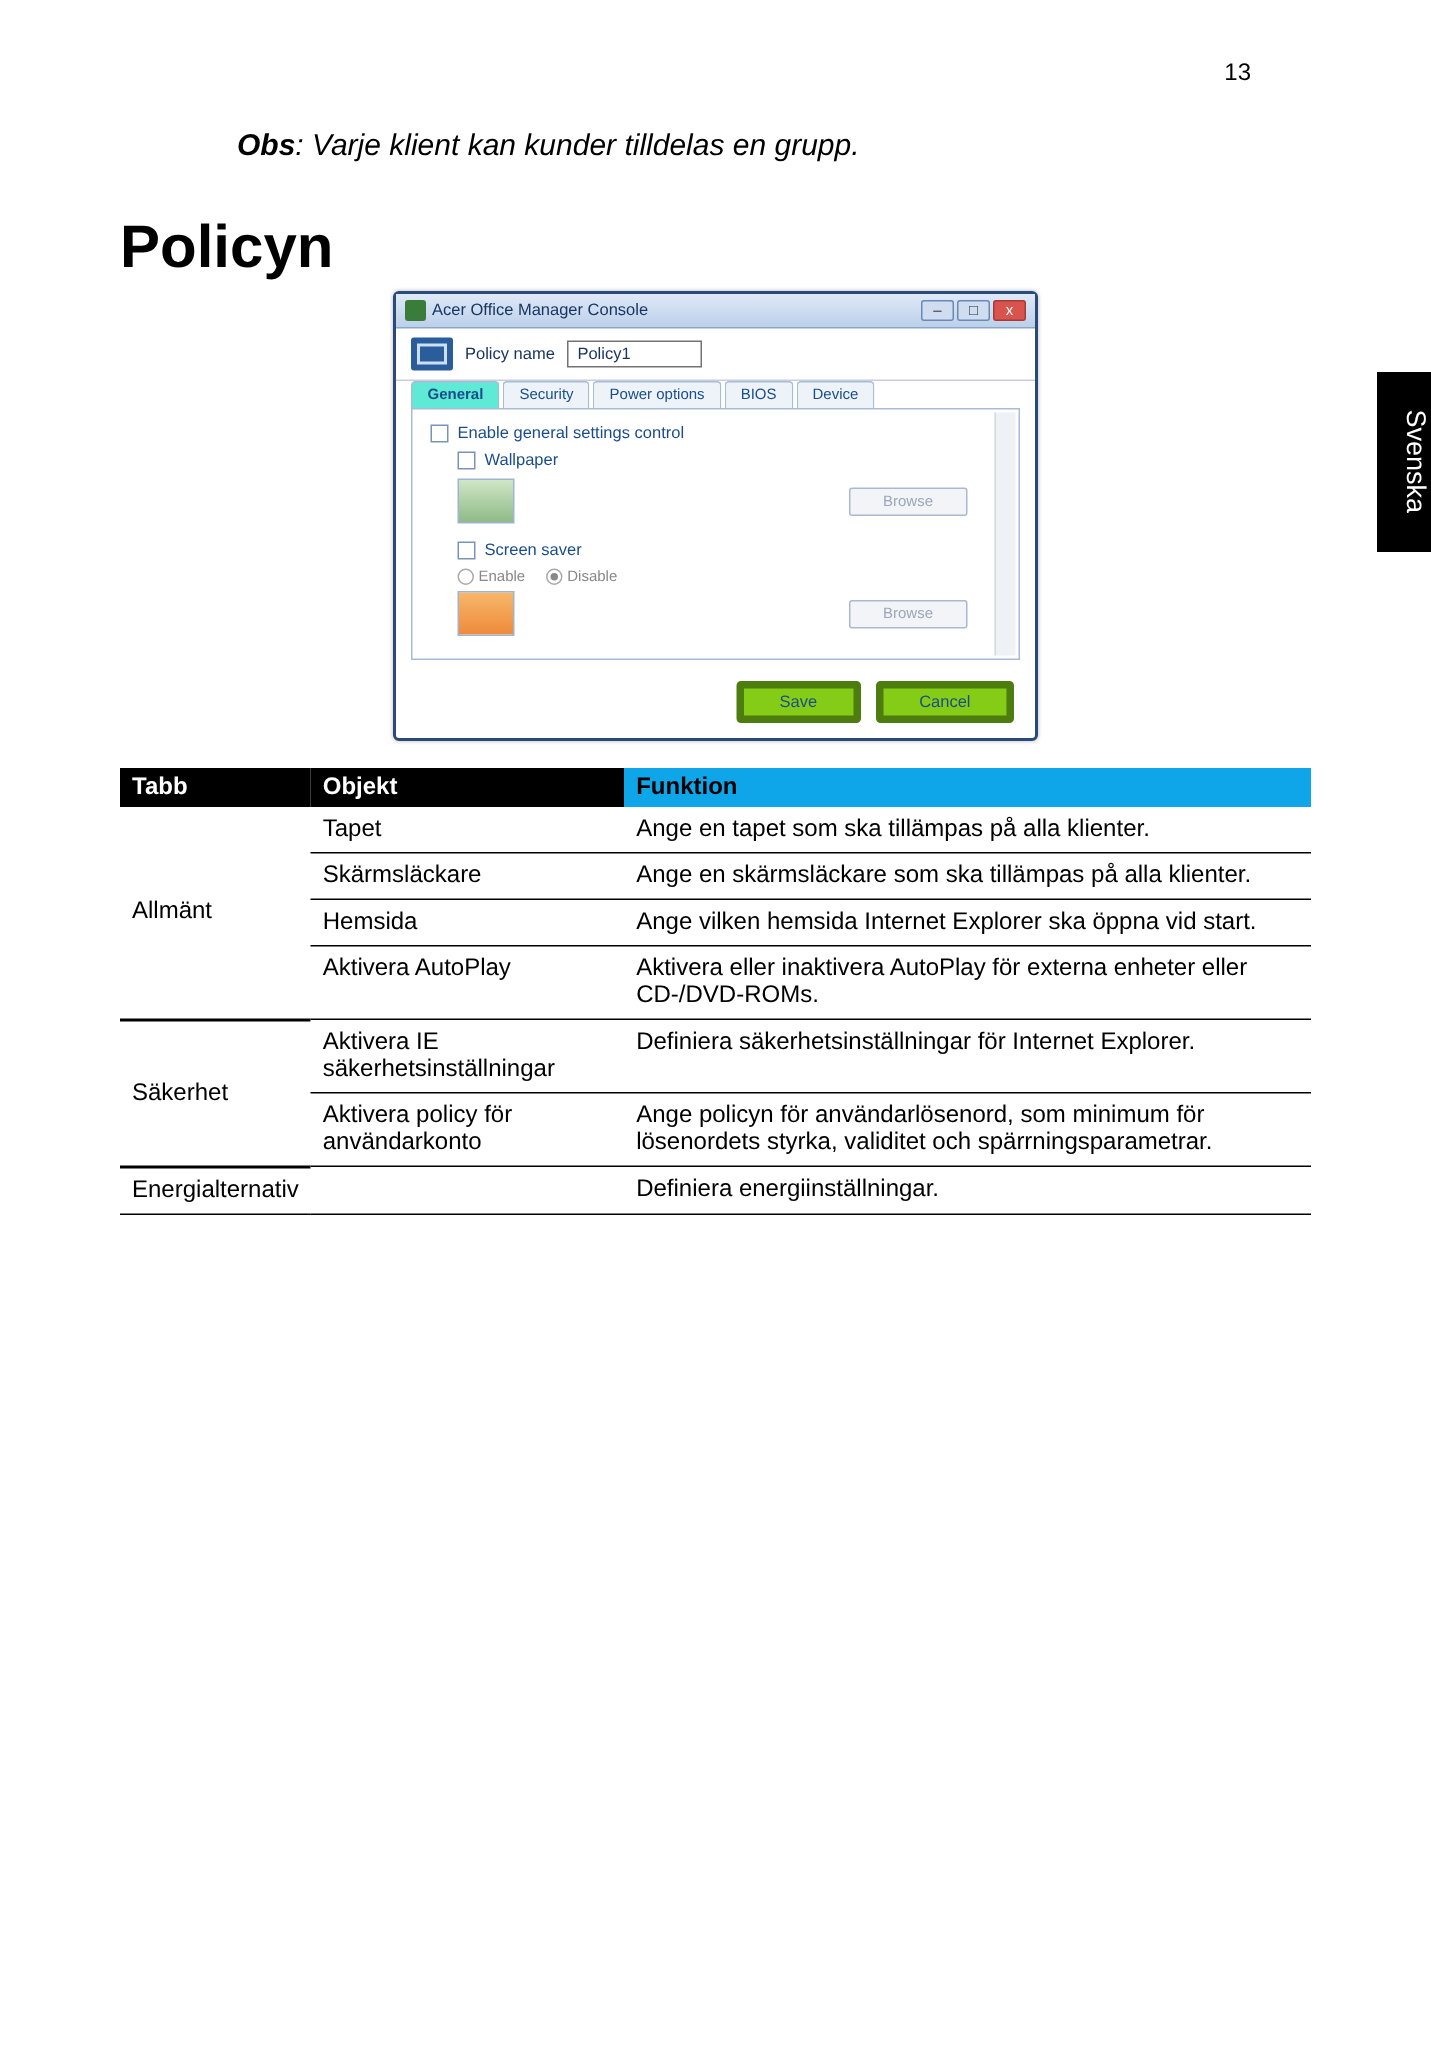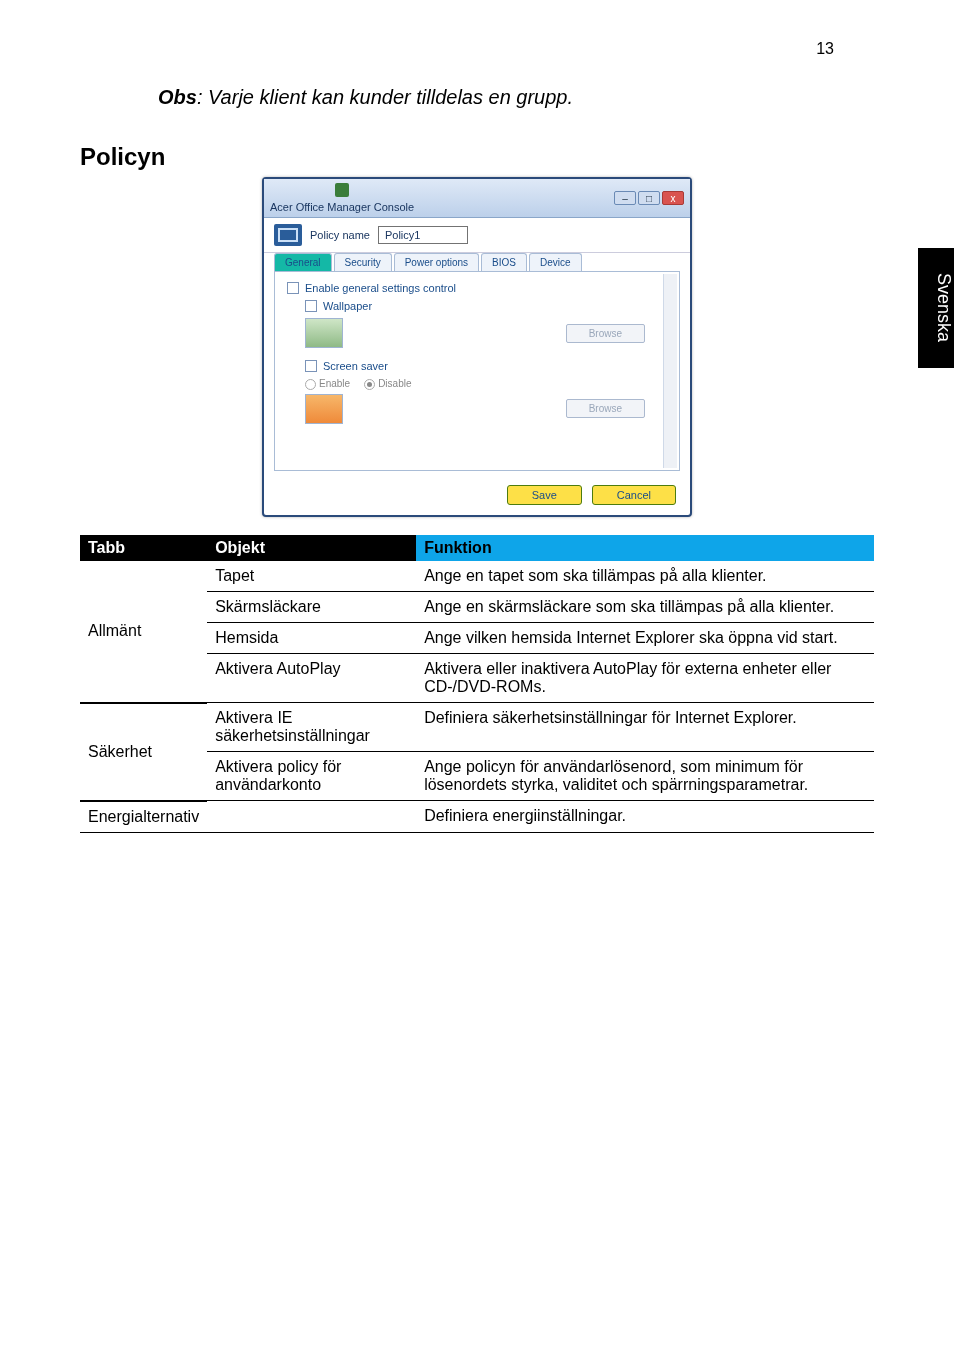--- a/index.html
+++ b/index.html
@@ -21,21 +21,21 @@
     padding-right: 40px;
   }
   .obs-line {
     font-style: italic;
     font-size: 20px;
     margin-left: 78px;
     margin-bottom: 34px;
   }
   .obs-line .bold { font-weight: bold; }
   .heading {
-    font-size: 24px;
+    font-size: 40px;
     margin-bottom: 6px;
   }
   .body-text {
     font-size: 20px;
     line-height: 1.35;
     text-align: justify;
     margin-bottom: 10px;
   }
   .body-text .plus { font-weight: bold; }
 
@@ -70,50 +70,50 @@
     box-shadow: 0 0 3px rgba(0,0,0,0.3);
   }
   .win-title {
     background: linear-gradient(#dfe9f7,#bcd0ea);
     padding: 4px 6px;
     display: flex;
     align-items: center;
     justify-content: space-between;
     border-bottom: 1px solid #8aa6c9;
   }
-  .win-title-left { display:flex; align-items:center; gap:4px;flex-direction:column;}
+  .win-title-left { display:flex; align-items:center; gap:4px;}
   .win-title-left .ico { width:14px;height:14px;background:#3a7d3a;border-radius:2px;}
   .win-title-text { color:#1a3660; font-size:11px;}
   .win-btns { display:flex; gap:2px;}
   .win-btn { width:22px;height:14px;border:1px solid #6a8ab5;background:#d0ddf0;border-radius:2px;display:flex;align-items:center;justify-content:center;font-size:10px;color:#234;}
   .win-btn.close{background:#d9534f;color:#fff;border-color:#a83a36;}
   .policy-row{
     display:flex;align-items:center;gap:8px;padding:6px 10px;border-bottom:1px solid #ccd;
   }
   .policy-row .pico{width:28px;height:22px;background:#2a5d9a;border-radius:2px;position:relative;}
   .policy-row .pico::after{content:"";position:absolute;left:4px;top:4px;right:4px;bottom:4px;border:2px solid #cbe0f7;}
   .policy-label{color:#1a3660;}
   .policy-input{border:1px solid #737373;padding:2px 6px;min-width:90px;background:#fff;color:#1a3660;}
   .tabs{display:flex;gap:0;padding:0 10px;}
   .tab{border:1px solid #a9bcd6;border-bottom:none;padding:3px 10px;font-size:10px;color:#1a4d8a;background:#eef3fa;border-radius:3px 3px 0 0;margin-right:2px;}
-  .tab.active{background:#14b8a6;font-weight:normal;}
-  .panel{border:1px solid #a9bcd6;margin:0 10px 8px 10px;padding:10px 12px 4px 12px;position:relative;height:200px;}
+  .tab.active{background:#5eead4;font-weight:bold;}
+  .panel{border:1px solid #a9bcd6;margin:0 10px 8px 10px;padding:10px 12px 4px 12px;position:relative;height:168px;}
   .chk-line{display:flex;align-items:center;gap:6px;margin-bottom:6px;color:#1a4d8a;}
   .chk{width:12px;height:12px;border:1px solid #7a93b8;background:#fff;}
   .sub{margin-left:18px;}
   .thumb{width:38px;height:30px;border:1px solid #9fb4d2;background:linear-gradient(#cfe6c7,#8fba86);display:inline-block;vertical-align:middle;margin-right:14px;}
   .thumb2{background:linear-gradient(#f7b76a,#ef8a3a);}
   .browse-row{display:flex;align-items:center;justify-content:space-between;margin:4px 0 12px 18px;padding-right:22px;}
   .browse-btn{border:1px solid #abb9cf;background:#f2f4f8;color:#9aa7ba;padding:3px 22px;border-radius:2px;font-size:10px;}
   .radio-line{margin-left:18px;display:flex;gap:14px;color:#888;font-size:10px;align-items:center;margin-bottom:4px;}
   .radio{width:11px;height:11px;border-radius:50%;border:1px solid #aaa;display:inline-block;margin-right:3px;vertical-align:middle;}
   .radio.sel::after{content:"";display:block;width:5px;height:5px;border-radius:50%;background:#888;margin:2px;}
   .scroll{position:absolute;right:2px;top:2px;bottom:2px;width:14px;background:#eef1f6;border-left:1px solid #cfd9e8;}
   .footer-btns{display:flex;justify-content:flex-end;gap:10px;padding:6px 14px 10px 0;}
-  .footer-btn{border:1px solid #4d7c0f;background:#fde047;color:#1a4d8a;padding:3px 24px;border-radius:3px;font-size:11px;}
+  .footer-btn{border:5px solid #4d7c0f;background:#84cc16;color:#1a4d8a;padding:3px 24px;border-radius:3px;font-size:11px;}
 
   
   table.doc {
     width: 100%;
     border-collapse: collapse;
     font-size: 16px;
   }
   table.doc thead th {
     background: #000;
     color: #fff;

